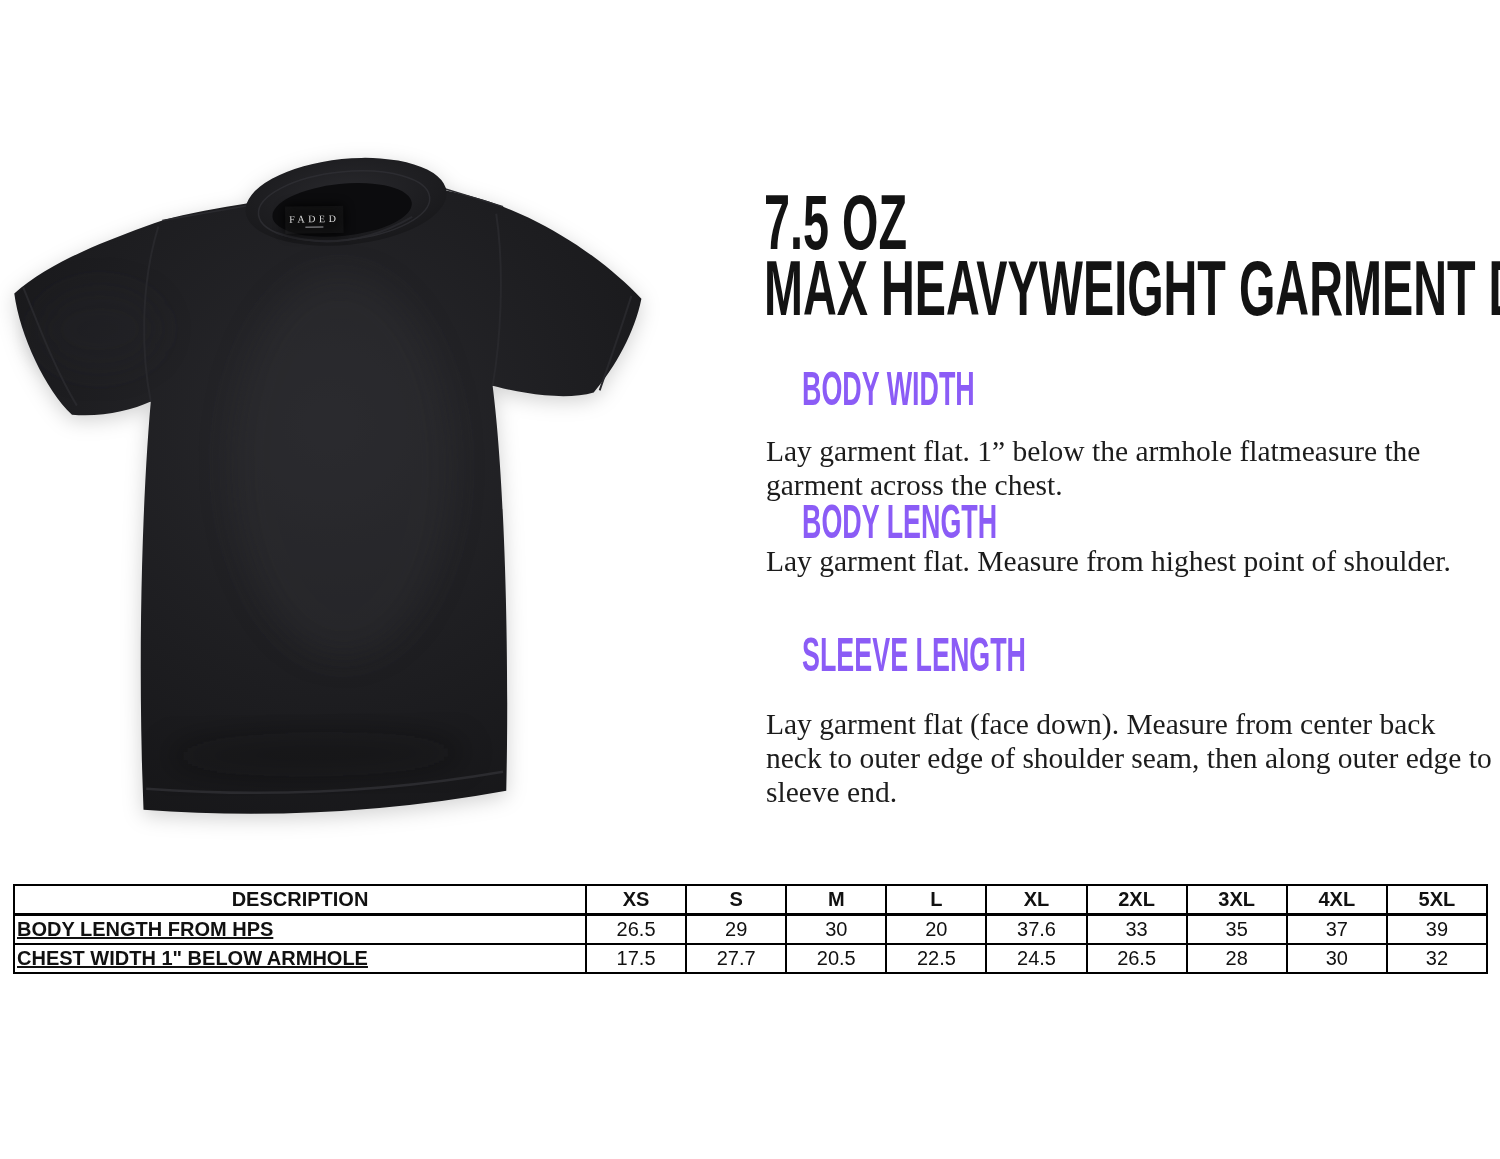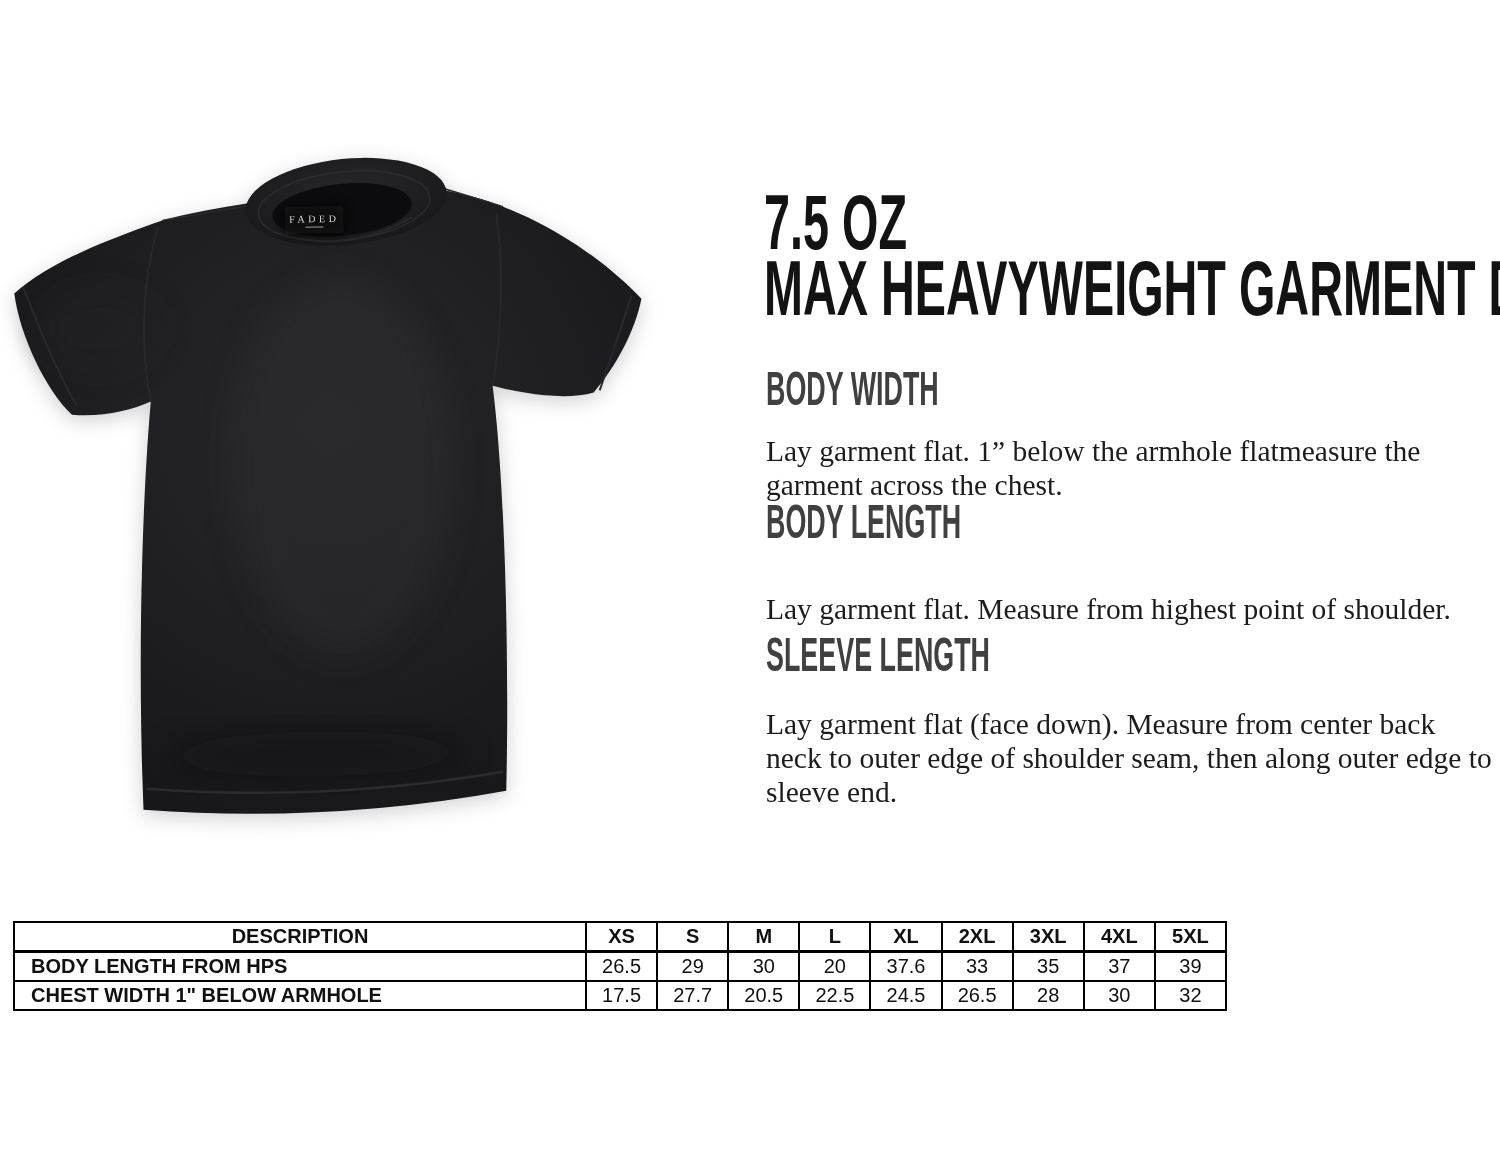--- a/index.html
+++ b/index.html
@@ -26,56 +26,55 @@
     transform-origin:0 50%;
     white-space:nowrap;
     font-weight:bold;
     letter-spacing:0px;
   }
   .title-block{
     position:absolute;left:764px;top:189px;
     font-size:78px;line-height:66px;color:#131313;
   }
   .sec-head{
-    position:absolute;left:766px;
-    font-size:48px;line-height:48px;color:#404040;
+    position:absolute;left:802px;
+    font-size:48px;line-height:48px;color:#8b5cf6;
   }
   .sec-head .condensed{transform:scaleX(0.56);}
   .sec-body{
     position:absolute;left:766px;width:726px;
     font-family:"Liberation Serif","DejaVu Serif",serif;
     font-size:29.5px;line-height:34px;color:#1c1c1c;margin-top:30px;
   }
   #sec-bw-h{top:365px}
   #sec-bw-t{top:404px}
   #sec-bl-h{top:498px}
-  #sec-bl-t{top:562px}
+  #sec-bl-t{top:514px}
   #sec-sl-h{top:631px}
   #sec-sl-t{top:677px}
   
   .size-table{
-    position:absolute;left:13px;top:884px;width:1214px;
+    position:absolute;left:13px;top:884px;width:1475px;
     border-collapse:collapse;
     table-layout:fixed;
     font-size:20px;
-    margin-top:37px;
   }
   .size-table th,.size-table td{
     border:2px solid #000000;
     height:27px;
     padding:0 7px;
     overflow:hidden;
     white-space:nowrap;
   }
   .size-table thead th{
     font-weight:bold;text-align:center;
     border-bottom:3px solid #000000;
   }
   .size-table td.rowlabel{
-    font-weight:bold;text-align:left;padding-left:16px;
+    font-weight:bold;text-align:left;padding-left:2px;text-decoration:underline;
   }
   .size-table td.val{
     text-align:center;font-weight:normal;
   }
 </style>
 </head>
 <body>
 
 <div class="shirt-wrap">
   <svg viewBox="0 0 650 665" xmlns="http://www.w3.org/2000/svg">

